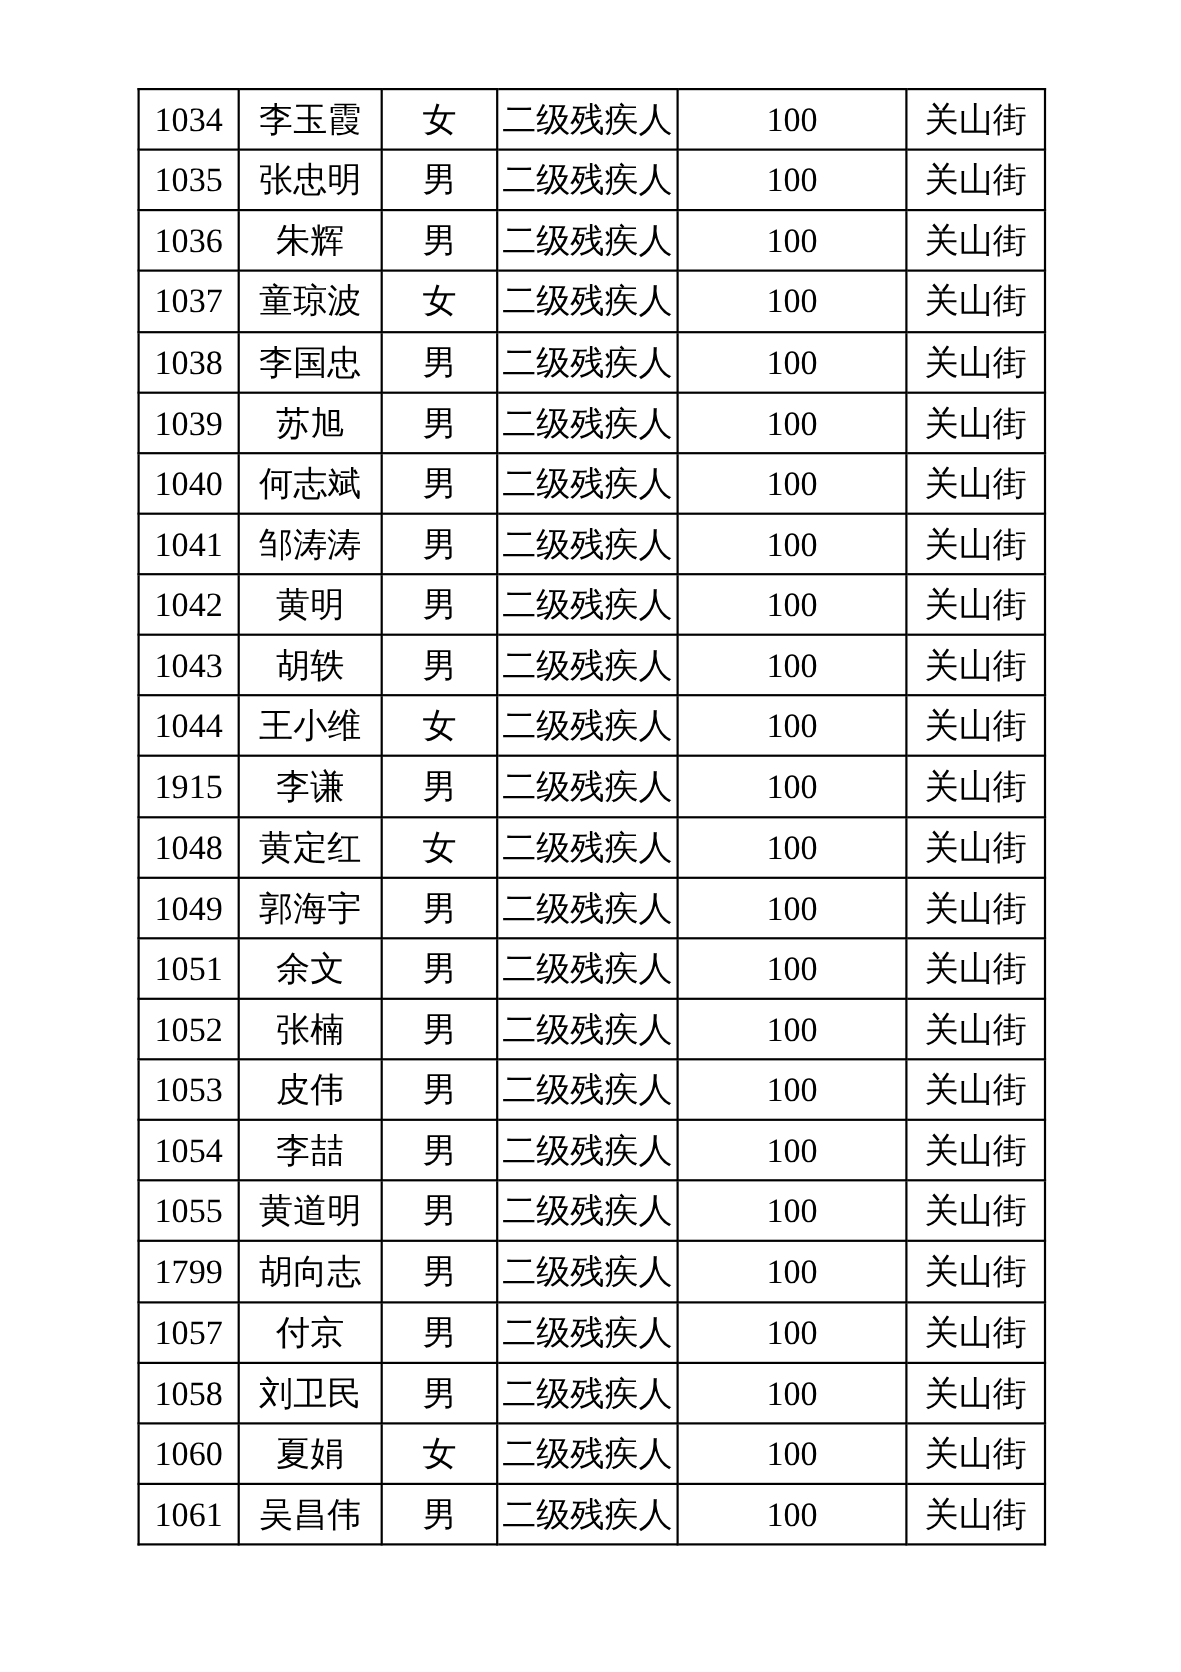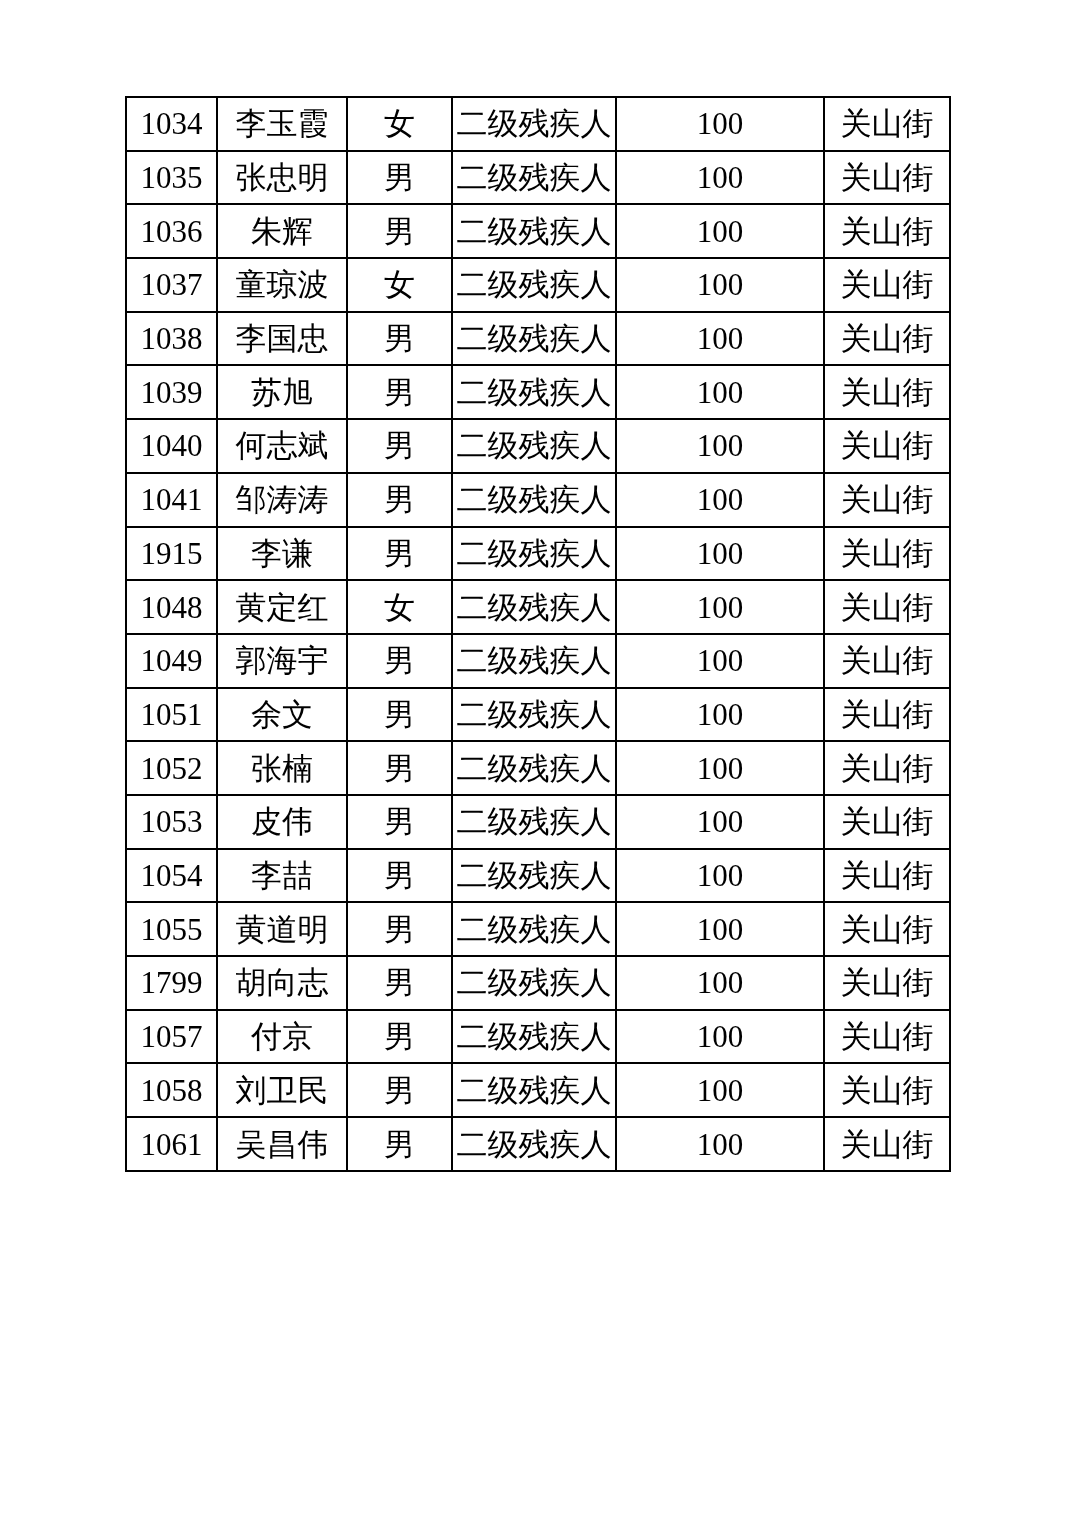--- a/index.html
+++ b/index.html
@@ -19,23 +19,23 @@
     position: absolute;
     left: 0;
     top: 0;
     width: 1074px;
     height: 1520px;
     background: #ffffff;
   }
   table.roster {
     position: absolute;
     left: 125px;
-    top: 96px;
+    top: 80px;
     width: 824px;
-    height: 1076px;
+    height: 1325px;
     border-collapse: collapse;
     table-layout: fixed;
     padding-left: 32px;
   }
   table.roster td {
     border: 2px solid #000000;
     text-align: center;
     vertical-align: middle;
     font-size: 31px;
     line-height: 1.0;
@@ -129,22 +129,46 @@
 
   <tr>
     <td>1041</td>
     <td>邹涛涛</td>
     <td>男</td>
     <td>二级残疾人</td>
     <td>100</td>
     <td>关山街</td>
   </tr>
 
-
-
+  <tr>
+    <td>1042</td>
+    <td>黄明</td>
+    <td>男</td>
+    <td>二级残疾人</td>
+    <td>100</td>
+    <td>关山街</td>
+  </tr>
+
+  <tr>
+    <td>1043</td>
+    <td>胡轶</td>
+    <td>男</td>
+    <td>二级残疾人</td>
+    <td>100</td>
+    <td>关山街</td>
+  </tr>
+
+  <tr>
+    <td>1044</td>
+    <td>王小维</td>
+    <td>女</td>
+    <td>二级残疾人</td>
+    <td>100</td>
+    <td>关山街</td>
+  </tr>
 
 
 
   <tr>
     <td>1915</td>
     <td>李谦</td>
     <td>男</td>
     <td>二级残疾人</td>
     <td>100</td>
     <td>关山街</td>
@@ -235,20 +259,28 @@
   <tr>
     <td>1058</td>
     <td>刘卫民</td>
     <td>男</td>
     <td>二级残疾人</td>
     <td>100</td>
     <td>关山街</td>
   </tr>
 
 
+  <tr>
+    <td>1060</td>
+    <td>夏娟</td>
+    <td>女</td>
+    <td>二级残疾人</td>
+    <td>100</td>
+    <td>关山街</td>
+  </tr>
 
   <tr>
     <td>1061</td>
     <td>吴昌伟</td>
     <td>男</td>
     <td>二级残疾人</td>
     <td>100</td>
     <td>关山街</td>
   </tr>
 </tbody>

